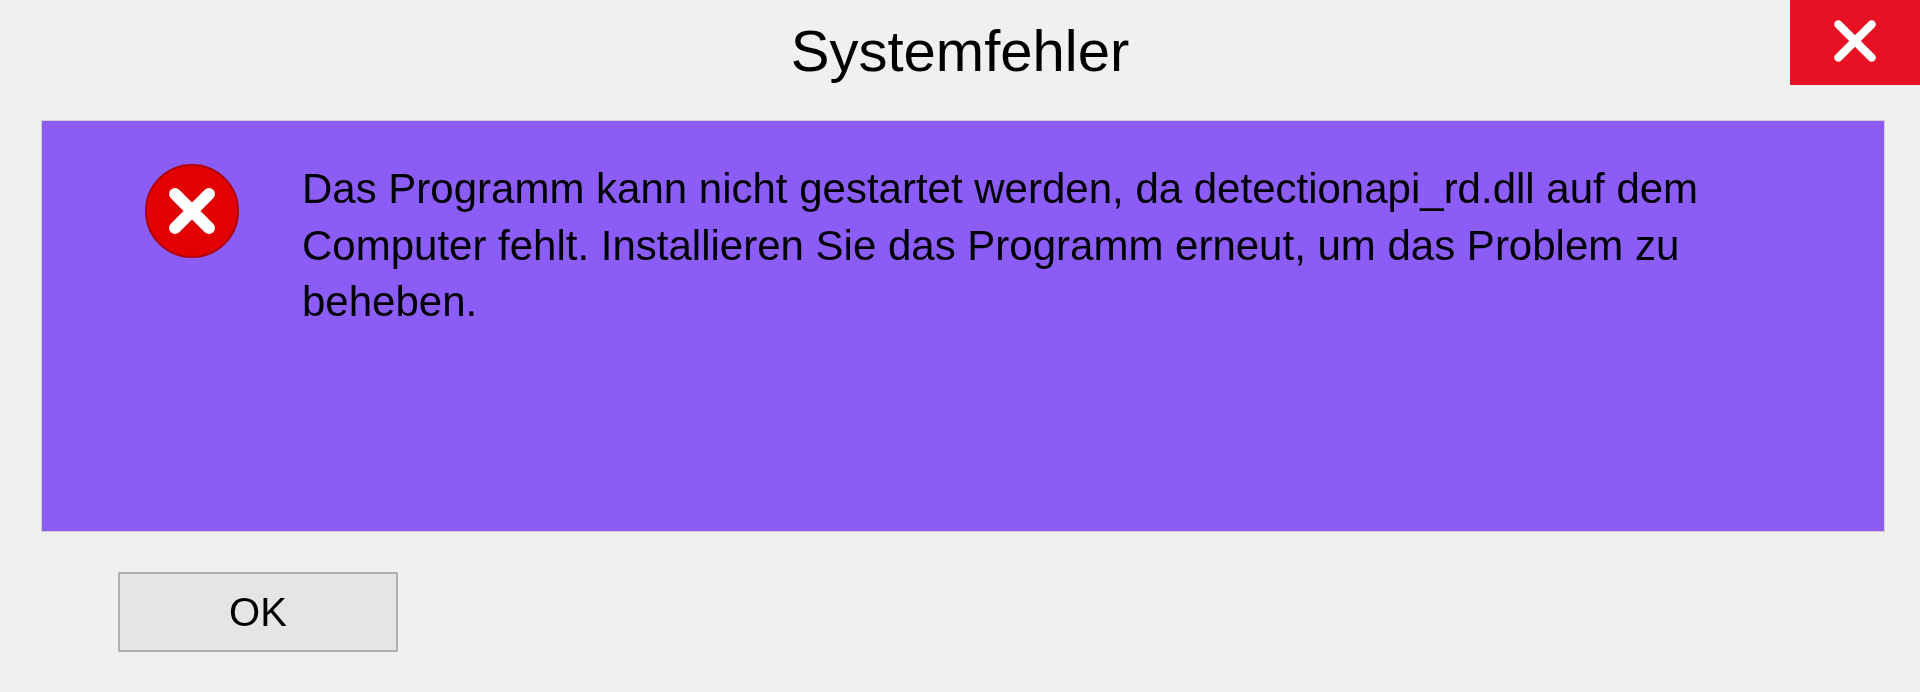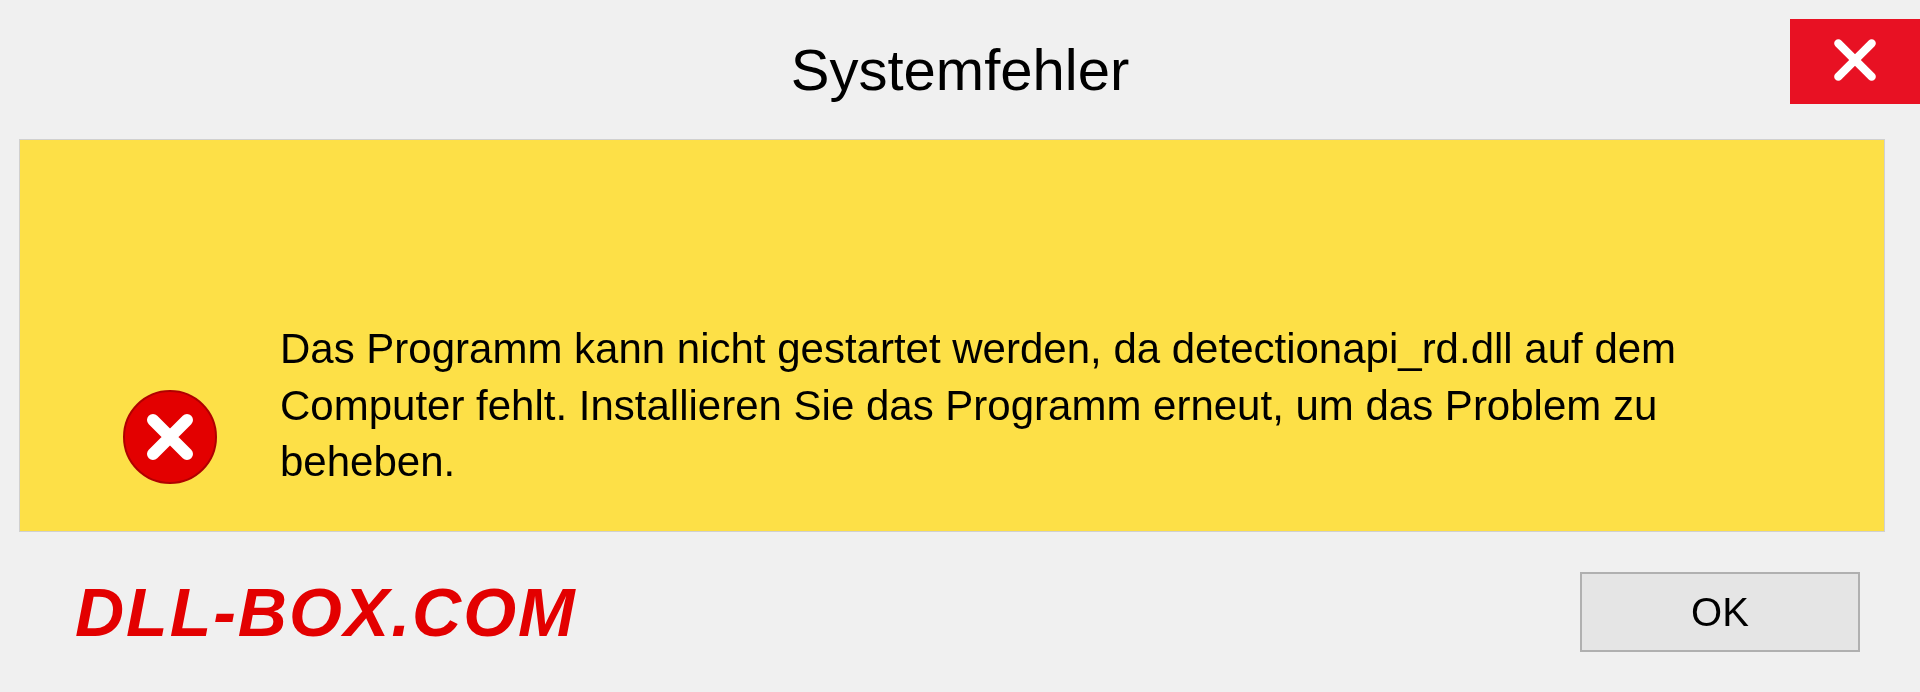--- a/index.html
+++ b/index.html
@@ -18,21 +18,20 @@
       display: flex;
       flex-direction: column;
     }
     .titlebar {
       height: 100px;
       display: flex;
       align-items: center;
       justify-content: center;
       position: relative;
       background: #f0f0f0;
-      margin-top: 19px;
     }
     .title {
       font-size: 58px;
       font-weight: 400;
       color: #000;
     }
     .close-btn {
       position: absolute;
       right: 0;
       top: 0;
@@ -42,26 +41,26 @@
       display: flex;
       align-items: center;
       justify-content: center;
       cursor: pointer;
     }
     .close-btn svg {
       width: 50px;
       height: 50px;
     }
     .content-area {
-      margin: 20px 35px 0 19px;
-      background: #fde047;
+      margin: 20px 35px 0 41px;
+      background: #8b5cf6;
       border: 1px solid #d0d0d0;
       flex: 1;
       display: flex;
-      align-items: flex-end;
+      align-items: flex-start;
       padding: 40px 60px 40px 100px;
       gap: 60px;
     }
     .error-icon-wrap {
       flex-shrink: 0;
     }
     .error-icon-wrap svg {
       width: 100px;
       height: 100px;
     }
@@ -121,16 +120,15 @@
       <svg viewBox="0 0 100 100">
         <circle cx="50" cy="50" r="46" fill="#e30000"></circle>
         <circle cx="50" cy="50" r="46" fill="none" stroke="#b00000" stroke-width="2"></circle>
         <path d="M33 33 L67 67 M67 33 L33 67" stroke="#fff" stroke-width="12" stroke-linecap="round" fill="none"></path>
       </svg>
     </div>
     <div class="message">Das Programm kann nicht gestartet werden, da detectionapi_rd.dll auf dem Computer fehlt. Installieren Sie das Programm erneut, um das Problem zu beheben.</div>
   </div>
 
   <div class="footer">
-    <div class="watermark">DLL-BOX.COM</div>
     <button class="ok-btn">OK</button>
   </div>
 </div>
 
 </body></html>

